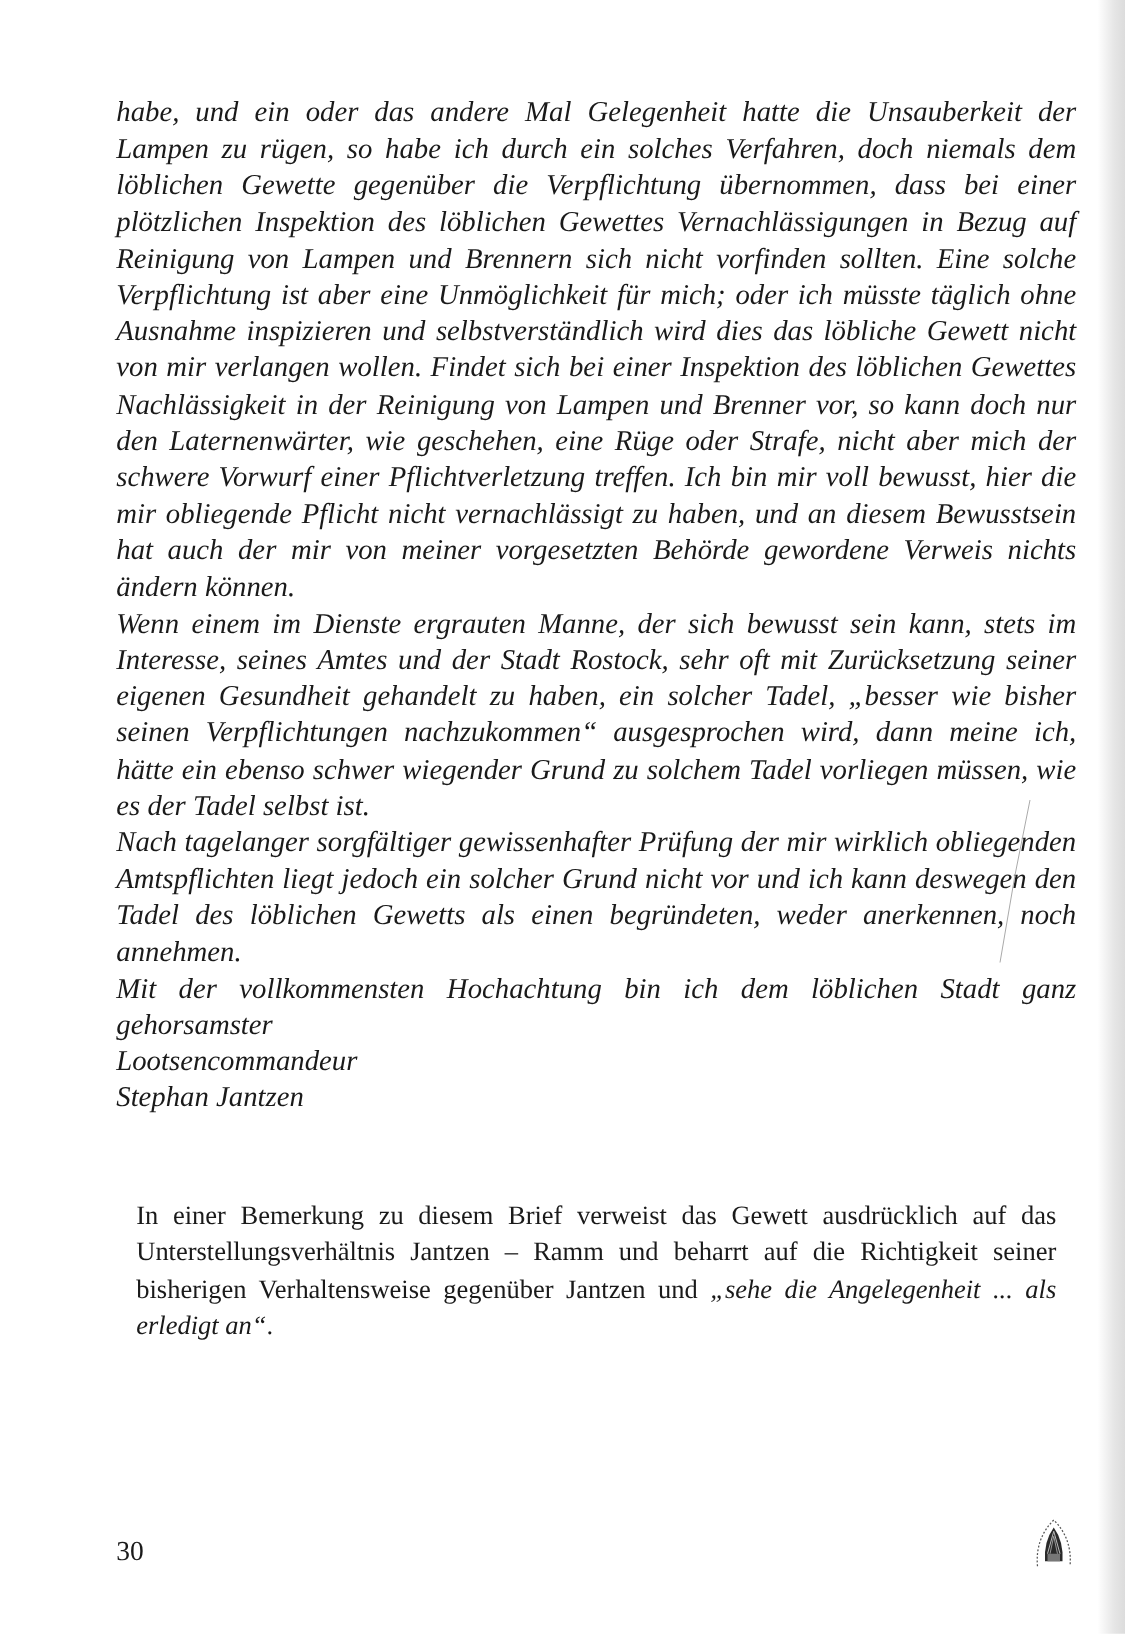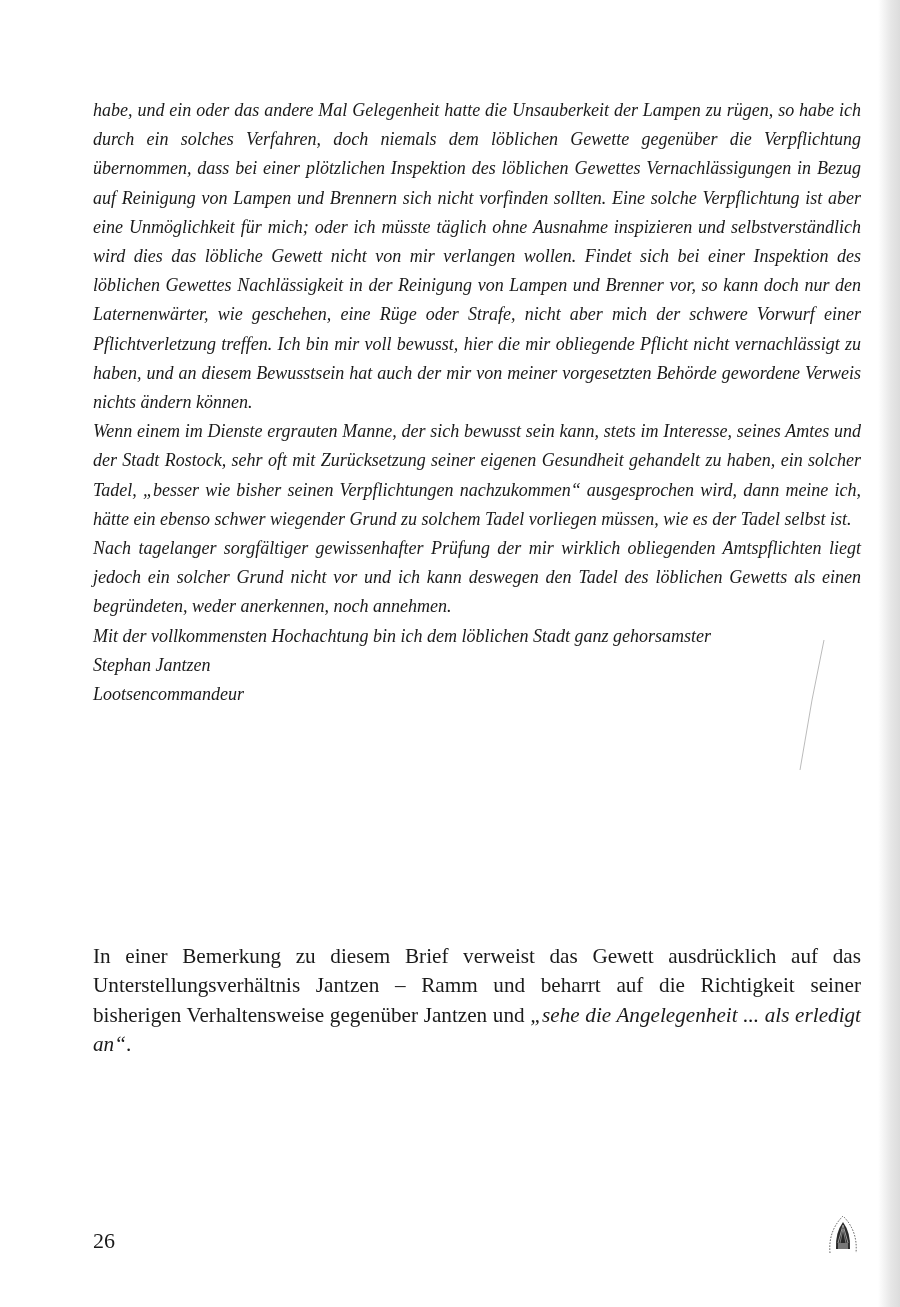--- a/index.html
+++ b/index.html
@@ -7,31 +7,31 @@
     width:900px; height:1307px; position:relative; overflow:hidden;
     background:#ffffff;
     font-family:"Liberation Serif", "DejaVu Serif", serif;
     color:#1a1a1a;
   }
   .edge-shade {
     position:absolute; top:0; right:0; width:22px; height:1307px;
     background:linear-gradient(to right, rgba(255,255,255,0), #e6e6e6 60%, #dcdcdc);
   }
   .letter {
-    position:absolute; left:93px; top:96px; width:768px;
-    font-style:italic; font-size:18px; line-height:29.2px;
+    position:absolute; left:93px; top:75px; width:768px;
+    font-style:italic; font-size:23px; line-height:29.2px;
     text-align:justify;
   }
   .letter p { margin:0; }
   .letter .sig { text-align:left; }
   .body-text {
     position:absolute; left:93px; top:942px; width:768px;
     font-size:21.2px; line-height:29.4px; text-align:justify;
   }
-  .body-text p { margin:0; }
+  .body-text p { margin:16px; }
   .body-text em { font-style:italic; }
   .page-number {
     position:absolute; left:93px; top:1228px;
     font-size:22px;
   }
   .emblem {
     position:absolute; left:826px; top:1213px; width:34px; height:44px;
   }
   .pencil-mark {
     position:absolute; left:0; top:0; width:900px; height:1307px; pointer-events:none;
@@ -40,29 +40,29 @@
 </head>
 <body>
 
 <div class="edge-shade"></div>
 
 <div class="letter">
   <p>habe, und ein oder das andere Mal Gelegenheit hatte die Unsauberkeit der Lampen zu rügen, so habe ich durch ein solches Verfahren, doch niemals dem löblichen Gewette gegenüber die Verpflichtung übernommen, dass bei einer plötzlichen Inspektion des löblichen Gewettes Vernachlässigungen in Bezug auf Reinigung von Lampen und Brennern sich nicht vorfinden sollten. Eine solche Verpflichtung ist aber eine Unmöglichkeit für mich; oder ich müsste täglich ohne Ausnahme inspizieren und selbstverständlich wird dies das löbliche Gewett nicht von mir verlangen wollen. Findet sich bei einer Inspektion des löblichen Gewettes Nachlässigkeit in der Reinigung von Lampen und Brenner vor, so kann doch nur den Laternenwärter, wie geschehen, eine Rüge oder Strafe, nicht aber mich der schwere Vorwurf einer Pflichtverletzung treffen. Ich bin mir voll bewusst, hier die mir obliegende Pflicht nicht vernachlässigt zu haben, und an diesem Bewusstsein hat auch der mir von meiner vorgesetzten Behörde gewordene Verweis nichts ändern können.</p>
   <p>Wenn einem im Dienste ergrauten Manne, der sich bewusst sein kann, stets im Interesse, seines Amtes und der Stadt Rostock, sehr oft mit Zurücksetzung seiner eigenen Gesundheit gehandelt zu haben, ein solcher Tadel, „besser wie bisher seinen Verpflichtungen nachzukommen“ ausgesprochen wird, dann meine ich, hätte ein ebenso schwer wiegender Grund zu solchem Tadel vorliegen müssen, wie es der Tadel selbst ist.</p>
   <p>Nach tagelanger sorgfältiger gewissenhafter Prüfung der mir wirklich obliegenden Amtspflichten liegt jedoch ein solcher Grund nicht vor und ich kann deswegen den Tadel des löblichen Gewetts als einen begründeten, weder anerkennen, noch annehmen.</p>
   <p>Mit der vollkommensten Hochachtung bin ich dem löblichen Stadt ganz gehorsamster</p>
+  <p class="sig">Lootsencommandeur</p>
   <p class="sig">Stephan Jantzen</p>
-  <p class="sig">Lootsencommandeur</p>
 </div>
 
 <div class="body-text">
   <p><span>In einer Bemerkung zu diesem Brief verweist das Gewett ausdrücklich auf das Unterstellungsverhältnis Jantzen – Ramm und beharrt auf die Richtigkeit seiner bisherigen Verhaltensweise gegenüber Jantzen und </span><em>„sehe die Angelegenheit ... als erledigt an“</em><span>.</span></p>
 </div>
 
-<div class="page-number">26</div>
+<div class="page-number">30</div>
 
 <svg class="emblem" viewBox="0 0 34 44">
   <path d="M4 40 Q2 18 17 3 Q32 18 30 40" fill="none" stroke="#555" stroke-width="1" stroke-dasharray="1.5 1.5"></path>
   <path d="M10 36 Q9 20 17 9 Q25 20 24 36 Z" fill="#2a2a2a"></path>
   <path d="M12 30 L17 12 L22 30" fill="none" stroke="#bbb" stroke-width="0.8"></path>
   <path d="M14 30 L17 16 L20 30" fill="none" stroke="#bbb" stroke-width="0.6"></path>
   <rect x="12" y="30" width="10" height="6" fill="#777"></rect>
 </svg>
 
 <svg class="pencil-mark" viewBox="0 0 900 1307">

